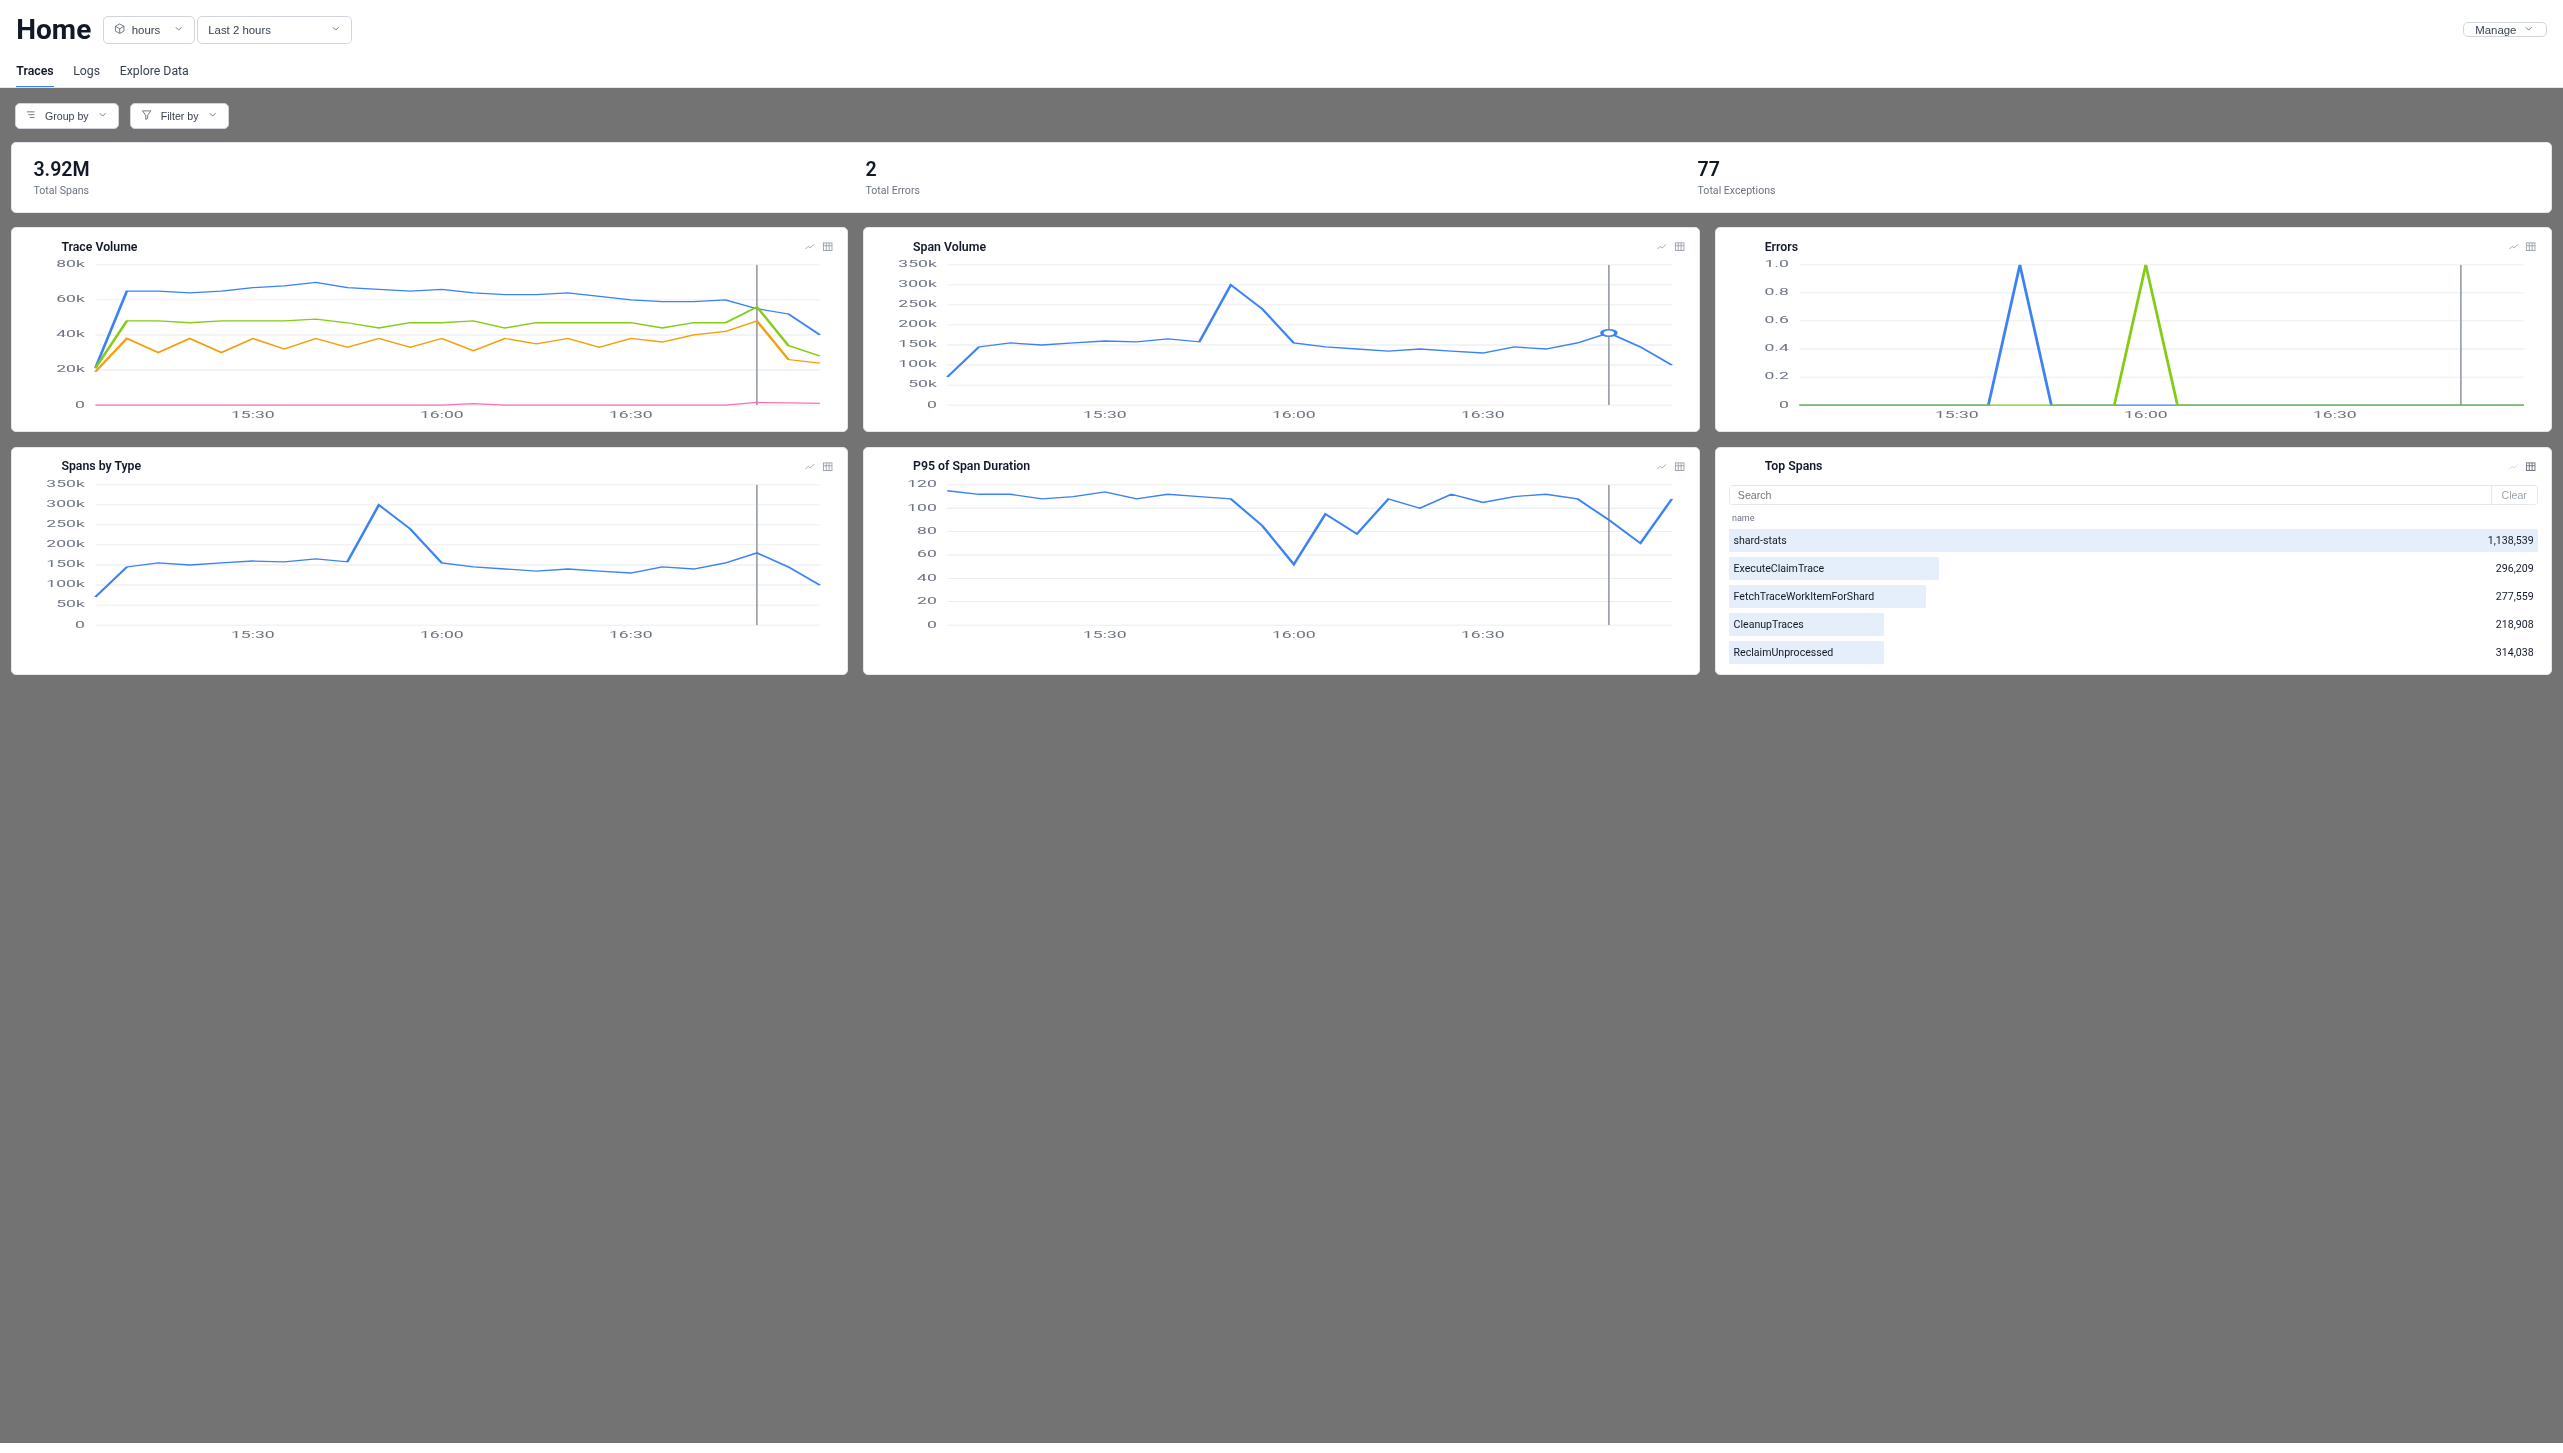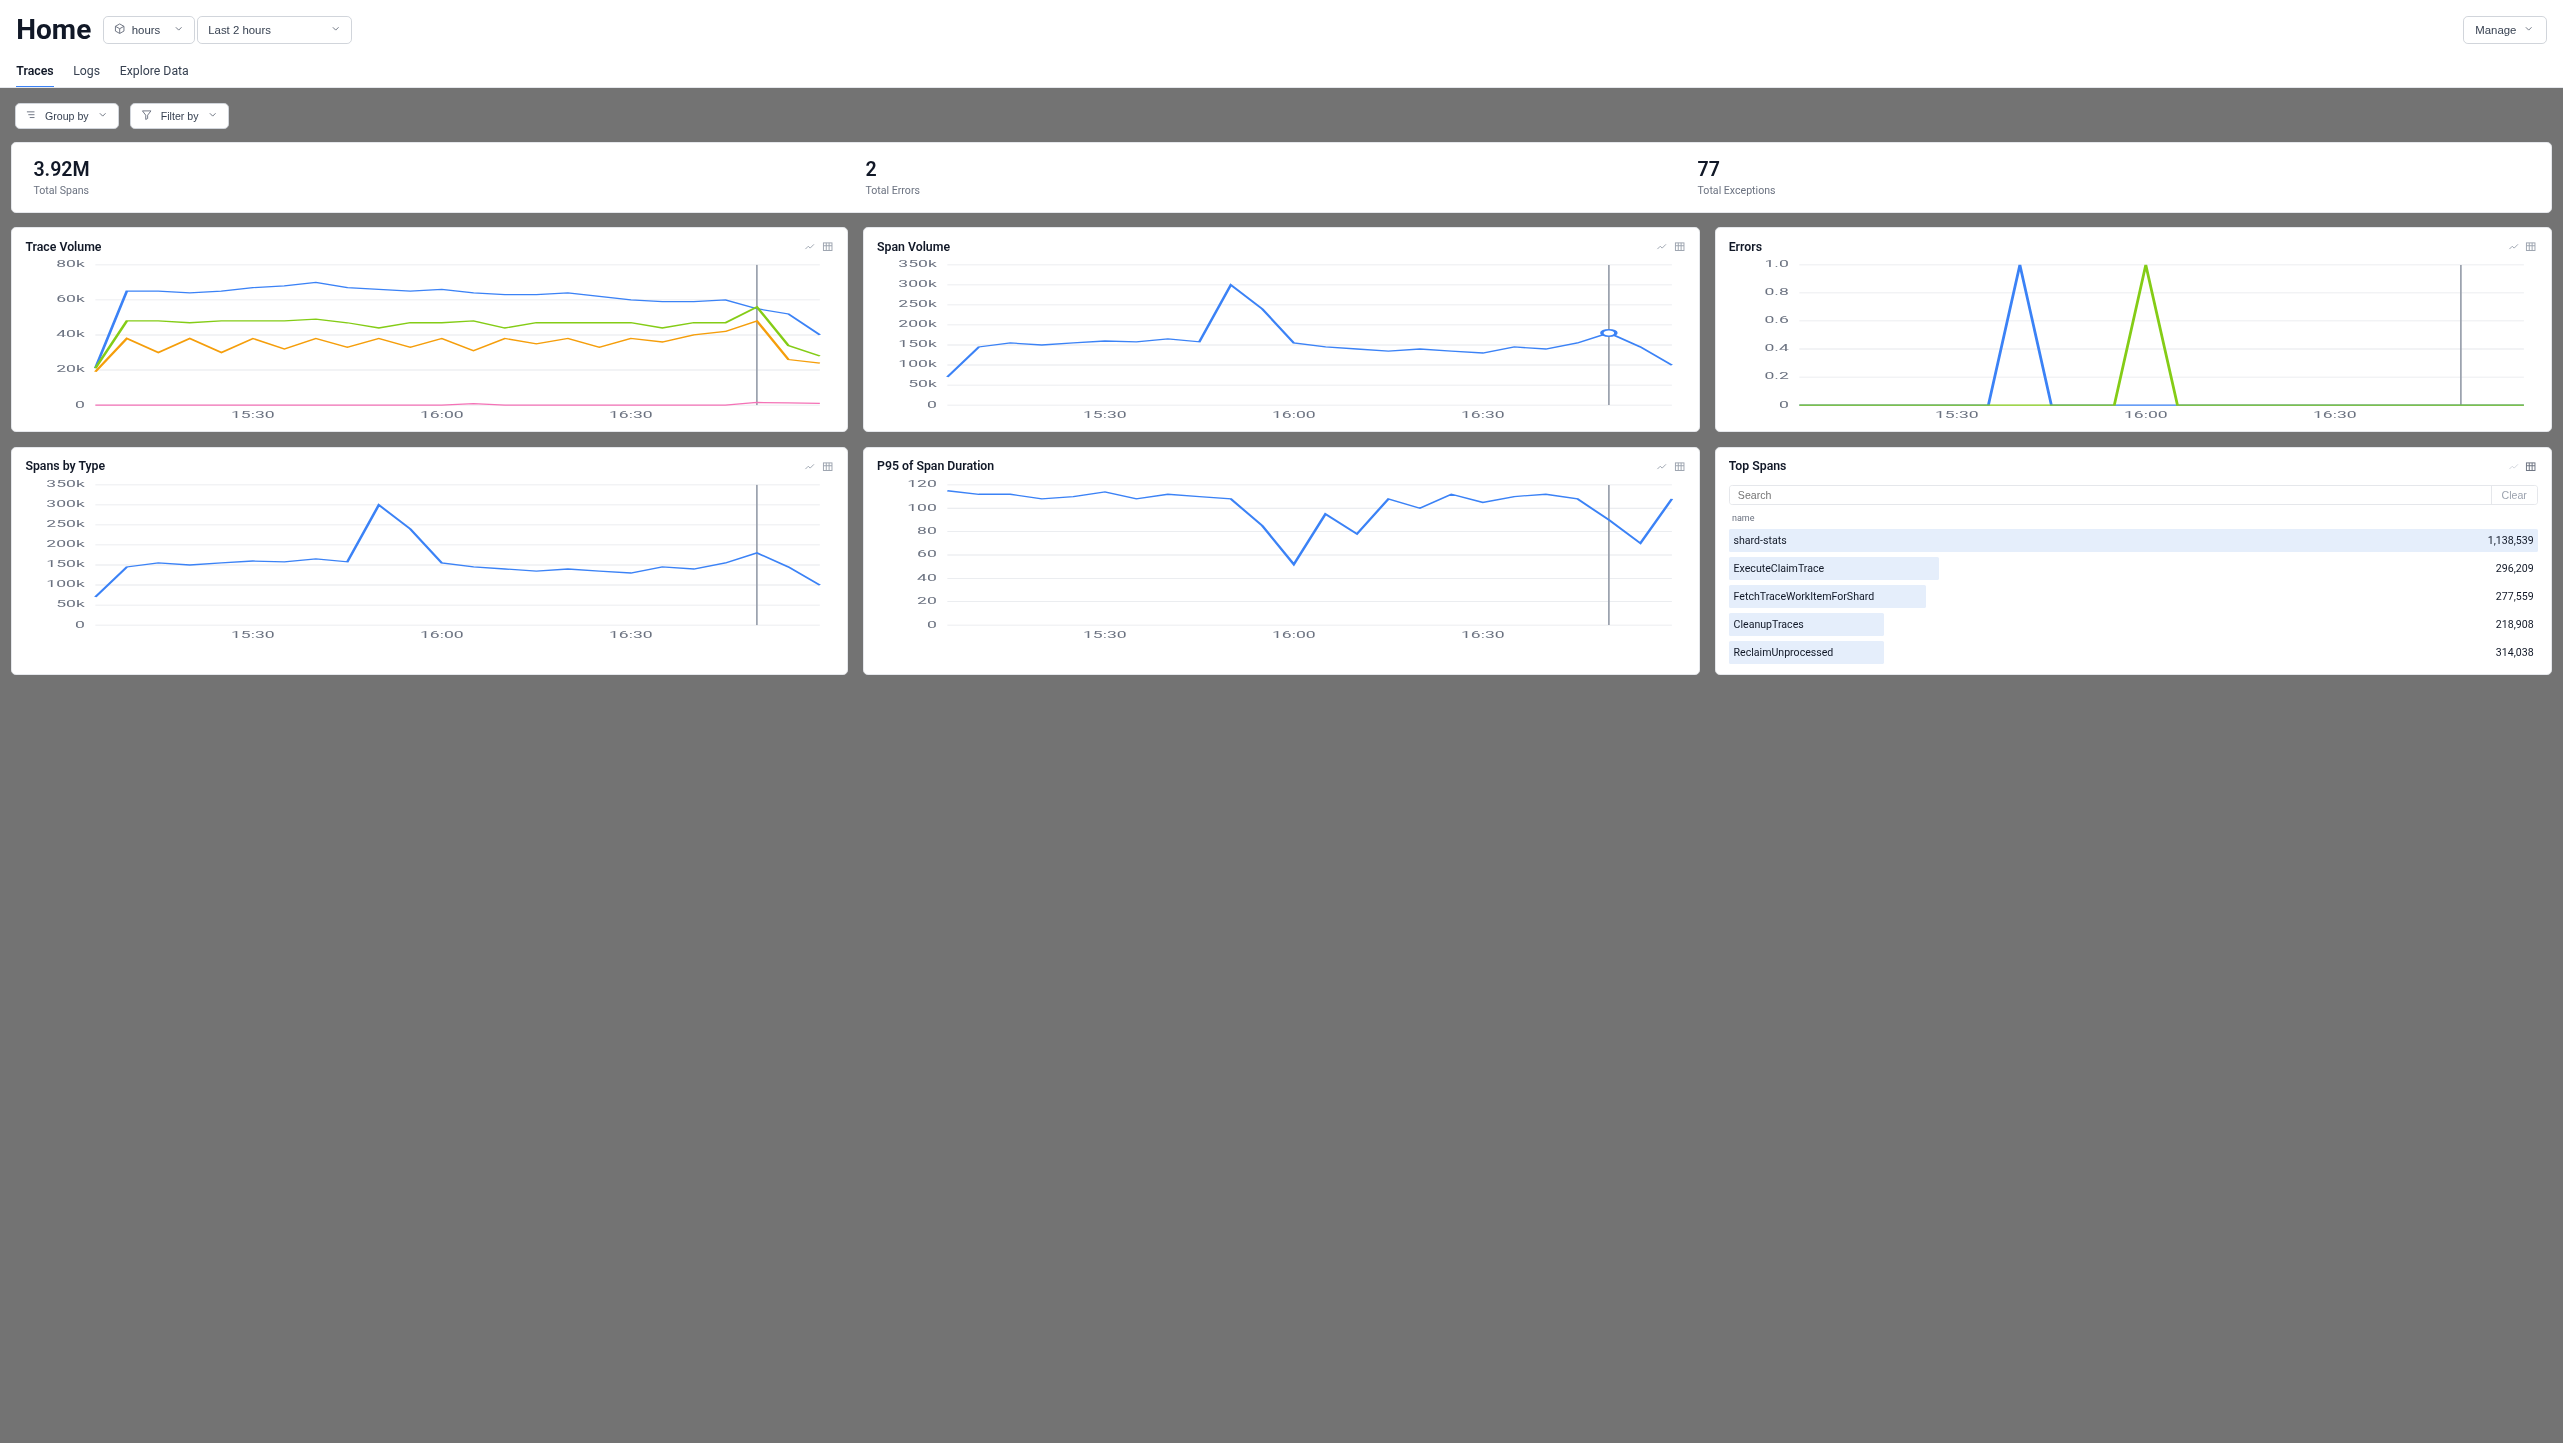--- a/index.html
+++ b/index.html
@@ -41,21 +41,21 @@
     display: inline-flex;
     align-items: center;
     gap: 6.5px;
     border: 0.8px solid #d1d5db;
     border-radius: 4.9px;
     background: #fff;
     padding: 4.9px 11.4px;
     font-size: 11.4px;
     color: #374151;
     cursor: pointer;
-    height: 28px;
+    height: 15px;
   }
   .tabs-row {
     display: flex;
     gap: 19.6px;
     padding: 18px 16.3px 0 16.3px;
     border-bottom: 0.8px solid #e5e7eb;
   }
   .tab {
     padding-bottom: 8.2px;
     font-size: 12.3px;
@@ -128,20 +128,21 @@
   .chart-header {
     display: flex;
     align-items: center;
     margin-bottom: 6.5px;
   }
   .chart-title {
     font-size: 12.3px;
     font-weight: 600;
     color: #111827;
     flex: 1;
+    margin-left: 36px;
   }
   .chart-icons {
     display: flex;
     gap: 4.9px;
     color: #9ca3af;
   }
   .chart-icons .ic { cursor: pointer; width:13px; height:13px; display:inline-flex; align-items:center; justify-content:center;}
   .chart-body { flex: 1; }
   svg.plot { width: 100%; height: 163px; display: block; }
   .axis-text { font-size: 10px; fill: #6b7280; }

